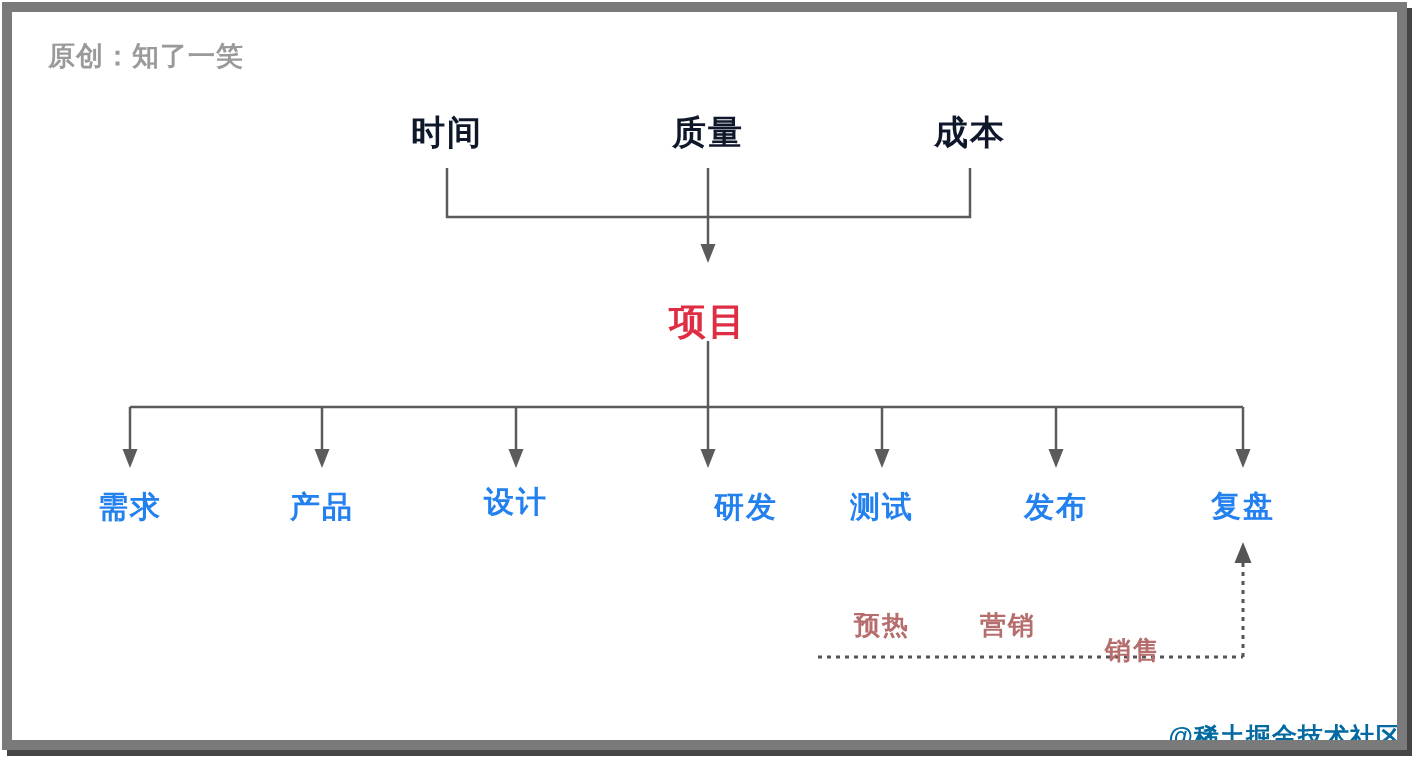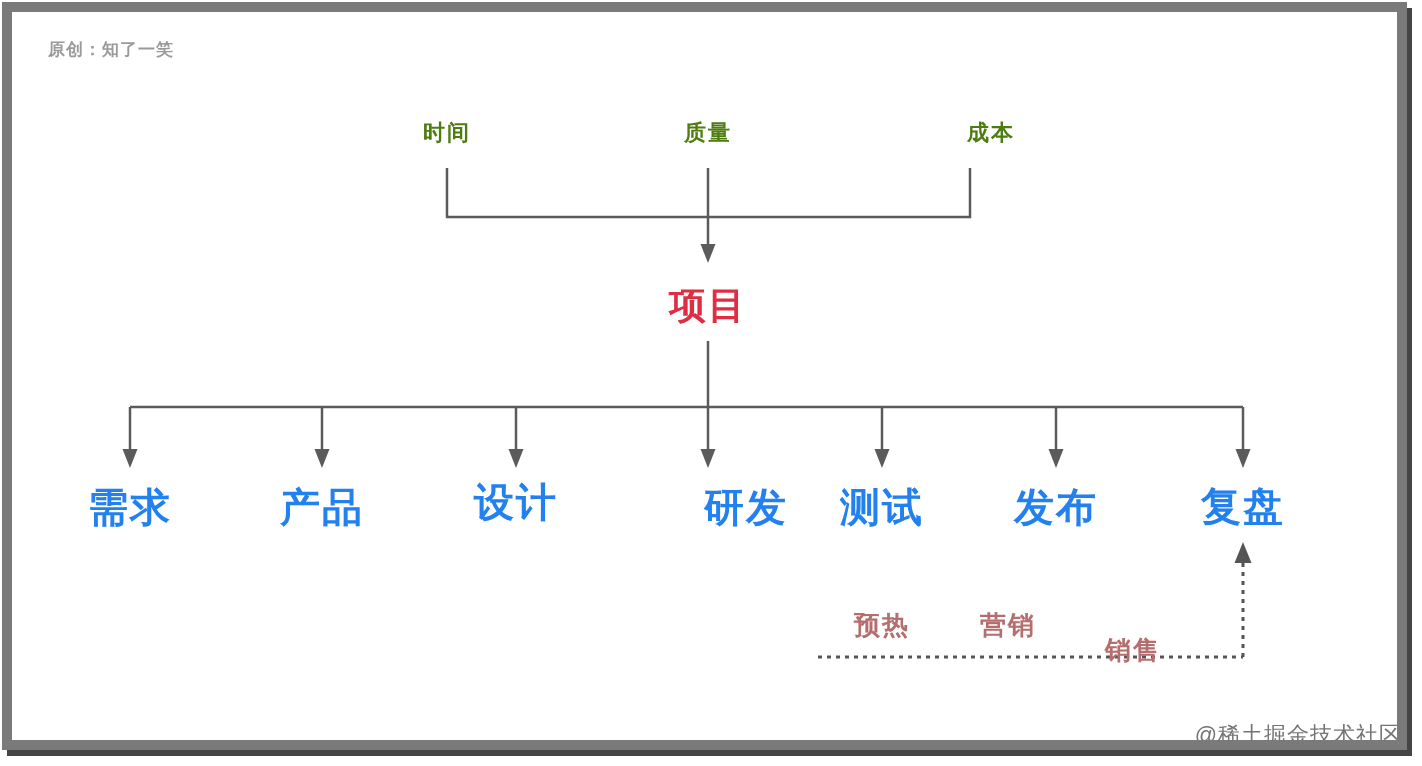--- a/index.html
+++ b/index.html
@@ -10,34 +10,34 @@
   }
   
   .frame{
     position:absolute;left:2px;top:2px;width:1405px;height:748px;
     border:10px solid #7a7a7a;background:transparent;
     box-shadow:5px 6px 0 0 #454545;
     pointer-events:none;box-sizing:border-box;z-index:5;
   }
   .author{
     position:absolute;left:48px;top:38px;
-    font-size:17px;font-weight:600;color:#9a9a9a;letter-spacing:1px;
+    font-size:27px;font-weight:600;color:#9a9a9a;letter-spacing:1px;
   }
   .watermark{
     position:absolute;right:20px;top:720px;
-    font-size:22px;font-weight:400;color:#737373;letter-spacing:1px;
+    font-size:25px;font-weight:700;color:#0369a1;letter-spacing:1px;
   }
   svg.connectors{position:absolute;left:0;top:0;z-index:1;}
   .label{
     position:absolute;transform:translate(-50%,-50%);
     font-weight:700;white-space:nowrap;z-index:2;letter-spacing:2px;
   }
-  .constraint{color:#4d7c0f;font-size:22px;}
-  .root{color:#df2e44;font-size:37px;}
-  .phase{color:#2280ef;font-size:40px;}
+  .constraint{color:#0f172a;font-size:34px;}
+  .root{color:#df2e44;font-size:37px;margin-top:16px;}
+  .phase{color:#2280ef;font-size:30px;}
   .sales{color:#b66d6d;font-size:26px;}
 </style>
 </head>
 <body>
 
 <svg class="connectors" width="1422" height="766" viewBox="0 0 1422 766">
 
   <path d="M447 168 V217 H970 V168" fill="none" stroke="#5b5b5b" stroke-width="2.5"></path>
 
   <line x1="708" y1="168" x2="708" y2="246" stroke="#5b5b5b" stroke-width="2.5"></line>
@@ -70,21 +70,21 @@
     <polygon points="1243,542 1234.5,563 1251.5,563" fill="#555555"></polygon>
   </g>
 </svg>
 
 <div class="frame"></div>
 
 <div class="author">原创：知了一笑</div>
 
 <div class="label constraint" style="left:447px;top:133px;">时间</div>
 <div class="label constraint" style="left:708px;top:133px;">质量</div>
-<div class="label constraint" style="left:991px;top:133px;">成本</div>
+<div class="label constraint" style="left:970px;top:133px;">成本</div>
 
 <div class="label root" style="left:708px;top:306px;">项目</div>
 
 <div class="label phase" style="left:130px;top:507px;">需求</div>
 <div class="label phase" style="left:322px;top:507px;">产品</div>
 <div class="label phase" style="left:516px;top:502px;">设计</div>
 <div class="label phase" style="left:728px;top:507px;margin-left:18px;">研发</div>
 <div class="label phase" style="left:882px;top:507px;">测试</div>
 <div class="label phase" style="left:1056px;top:507px;text-align:right;">发布</div>
 <div class="label phase" style="left:1243px;top:506px;">复盘</div>

